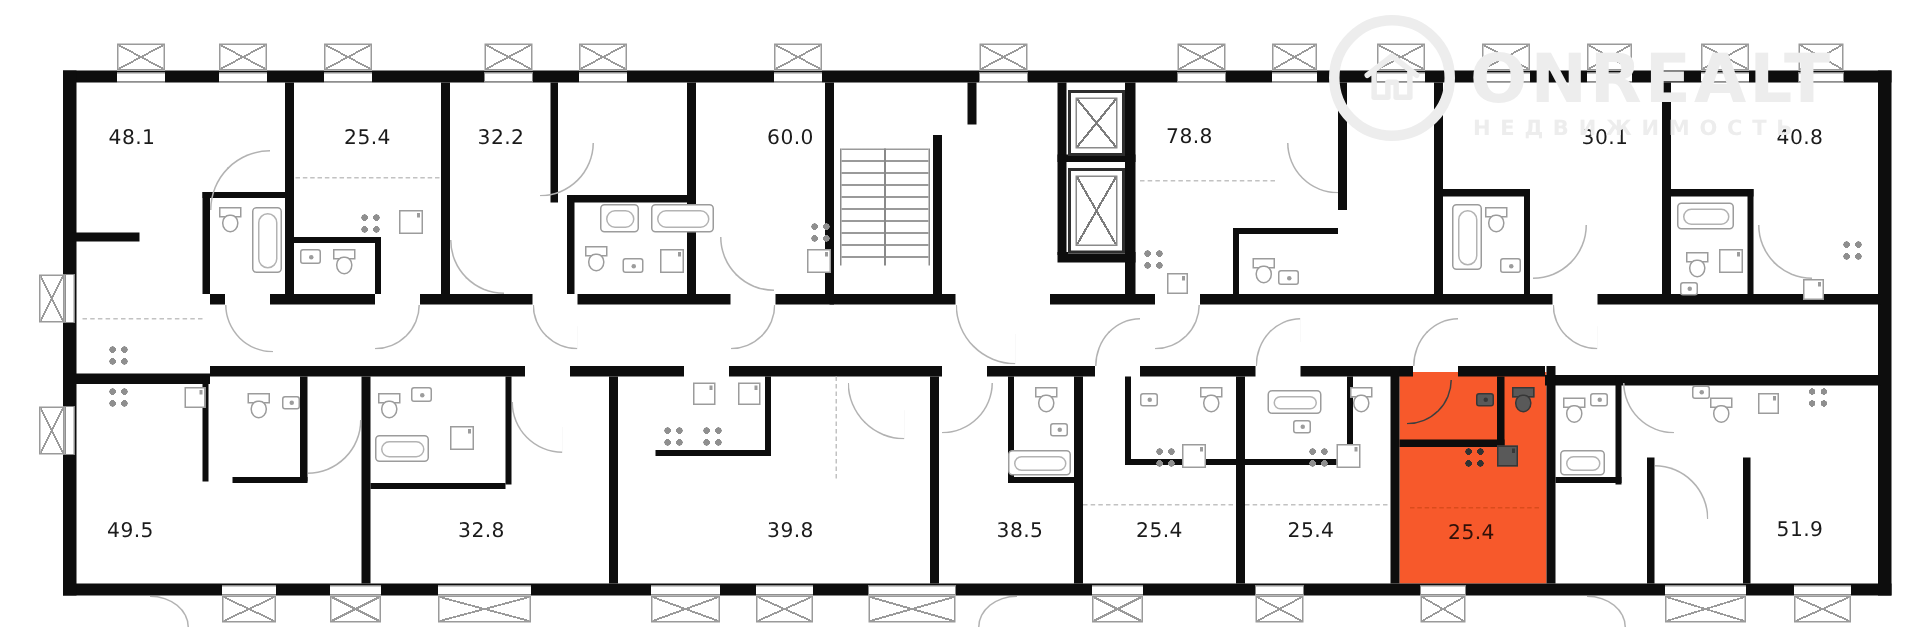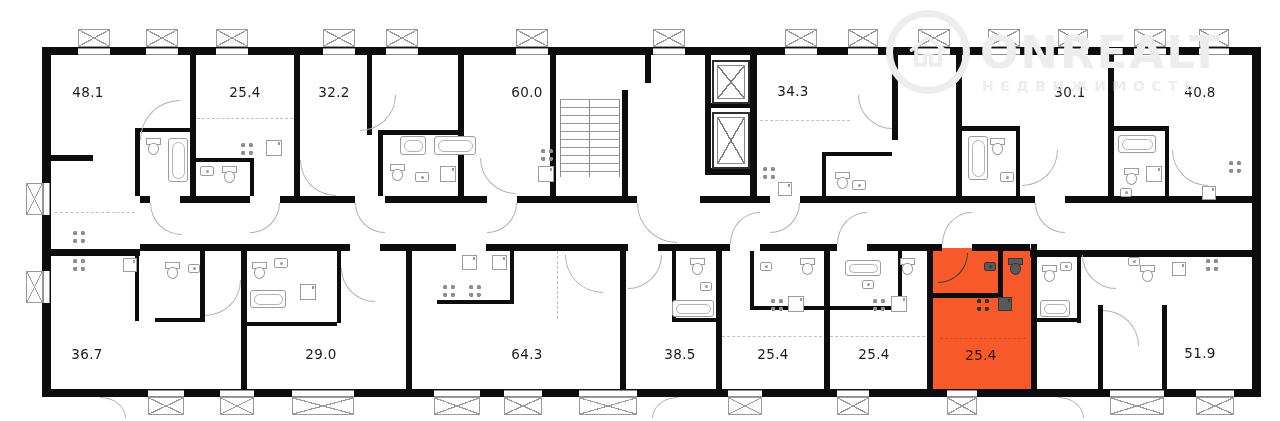--- a/index.html
+++ b/index.html
@@ -309,26 +309,26 @@
   <div class="dash" style="left:722px;top:336px;width:100px;"></div>
   <div class="dash" style="left:830px;top:336px;width:95px;"></div>
   <div class="dash-o" style="left:940px;top:338px;width:86px;"></div>
   <div class="dashv" style="left:557px;top:251px;height:68px;"></div>
   <div class="dash" style="left:55px;top:212px;width:80px;"></div>
 
   <div class="lbl" style="left:88px;top:92px;">48.1</div>
   <div class="lbl" style="left:245px;top:92px;">25.4</div>
   <div class="lbl" style="left:334px;top:92px;">32.2</div>
   <div class="lbl" style="left:527px;top:92px;">60.0</div>
-  <div class="lbl" style="left:793px;top:91px;">34.3</div>
+  <div class="lbl" style="left:793px;top:91px;">78.8</div>
   <div class="lbl" style="left:1070px;top:92px;">30.1</div>
   <div class="lbl" style="left:1200px;top:92px;">40.8</div>
-  <div class="lbl" style="left:87px;top:354px;">36.7</div>
-  <div class="lbl" style="left:321px;top:354px;">29.0</div>
-  <div class="lbl" style="left:527px;top:354px;">64.3</div>
+  <div class="lbl" style="left:87px;top:354px;">49.5</div>
+  <div class="lbl" style="left:321px;top:354px;">32.8</div>
+  <div class="lbl" style="left:527px;top:354px;">39.8</div>
   <div class="lbl" style="left:680px;top:354px;">38.5</div>
   <div class="lbl" style="left:773px;top:354px;">25.4</div>
   <div class="lbl" style="left:874px;top:354px;">25.4</div>
   <div class="lbl hl-lbl" style="left:981px;top:355px;">25.4</div>
   <div class="lbl" style="left:1200px;top:353px;">51.9</div>
 
   <div class="wm" style="left:878px;top:0;width:340px;height:110px;">
     <div class="wm-circle" style="left:8px;top:10px;width:84px;height:84px;">
       <svg width="44" height="44" viewBox="0 0 24 24">
         <path d="M3 11 L12 4 L21 11 M5.5 9.5 V19 H10.5 V13.5 H13.5 V19 H18.5 V9.5" fill="none" stroke="#ededed" stroke-width="2" stroke-linecap="round" stroke-linejoin="round"></path>

